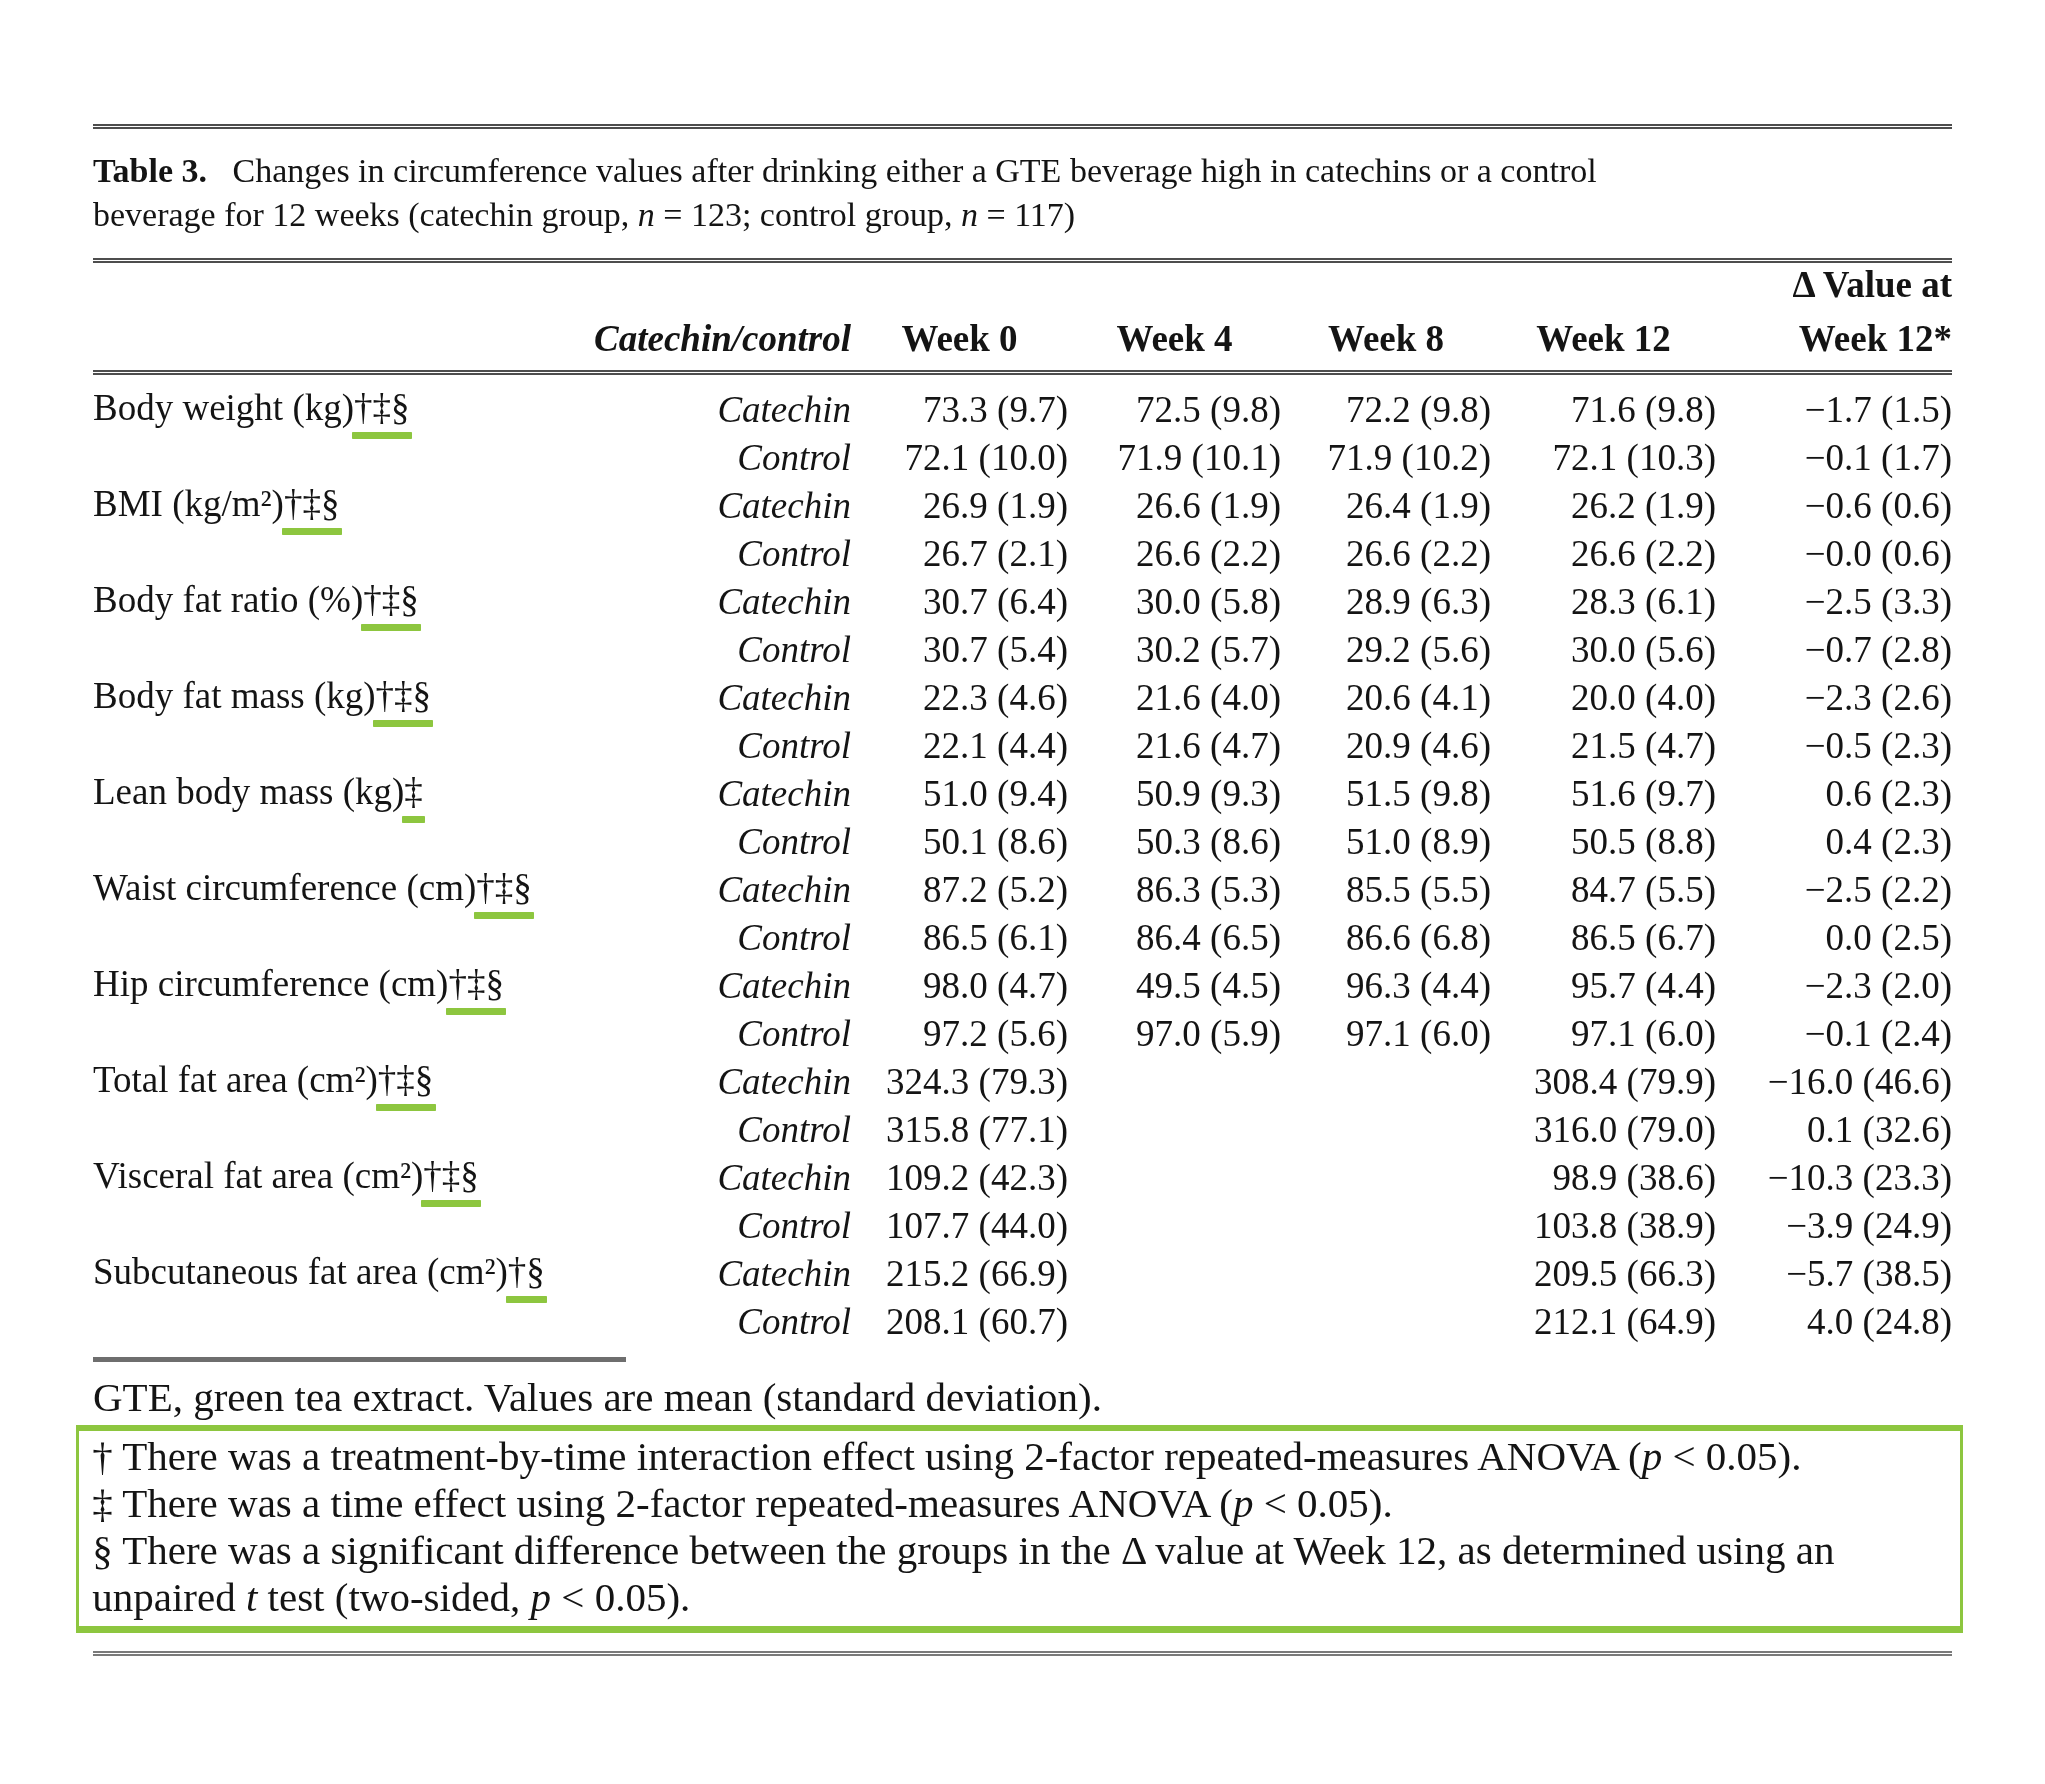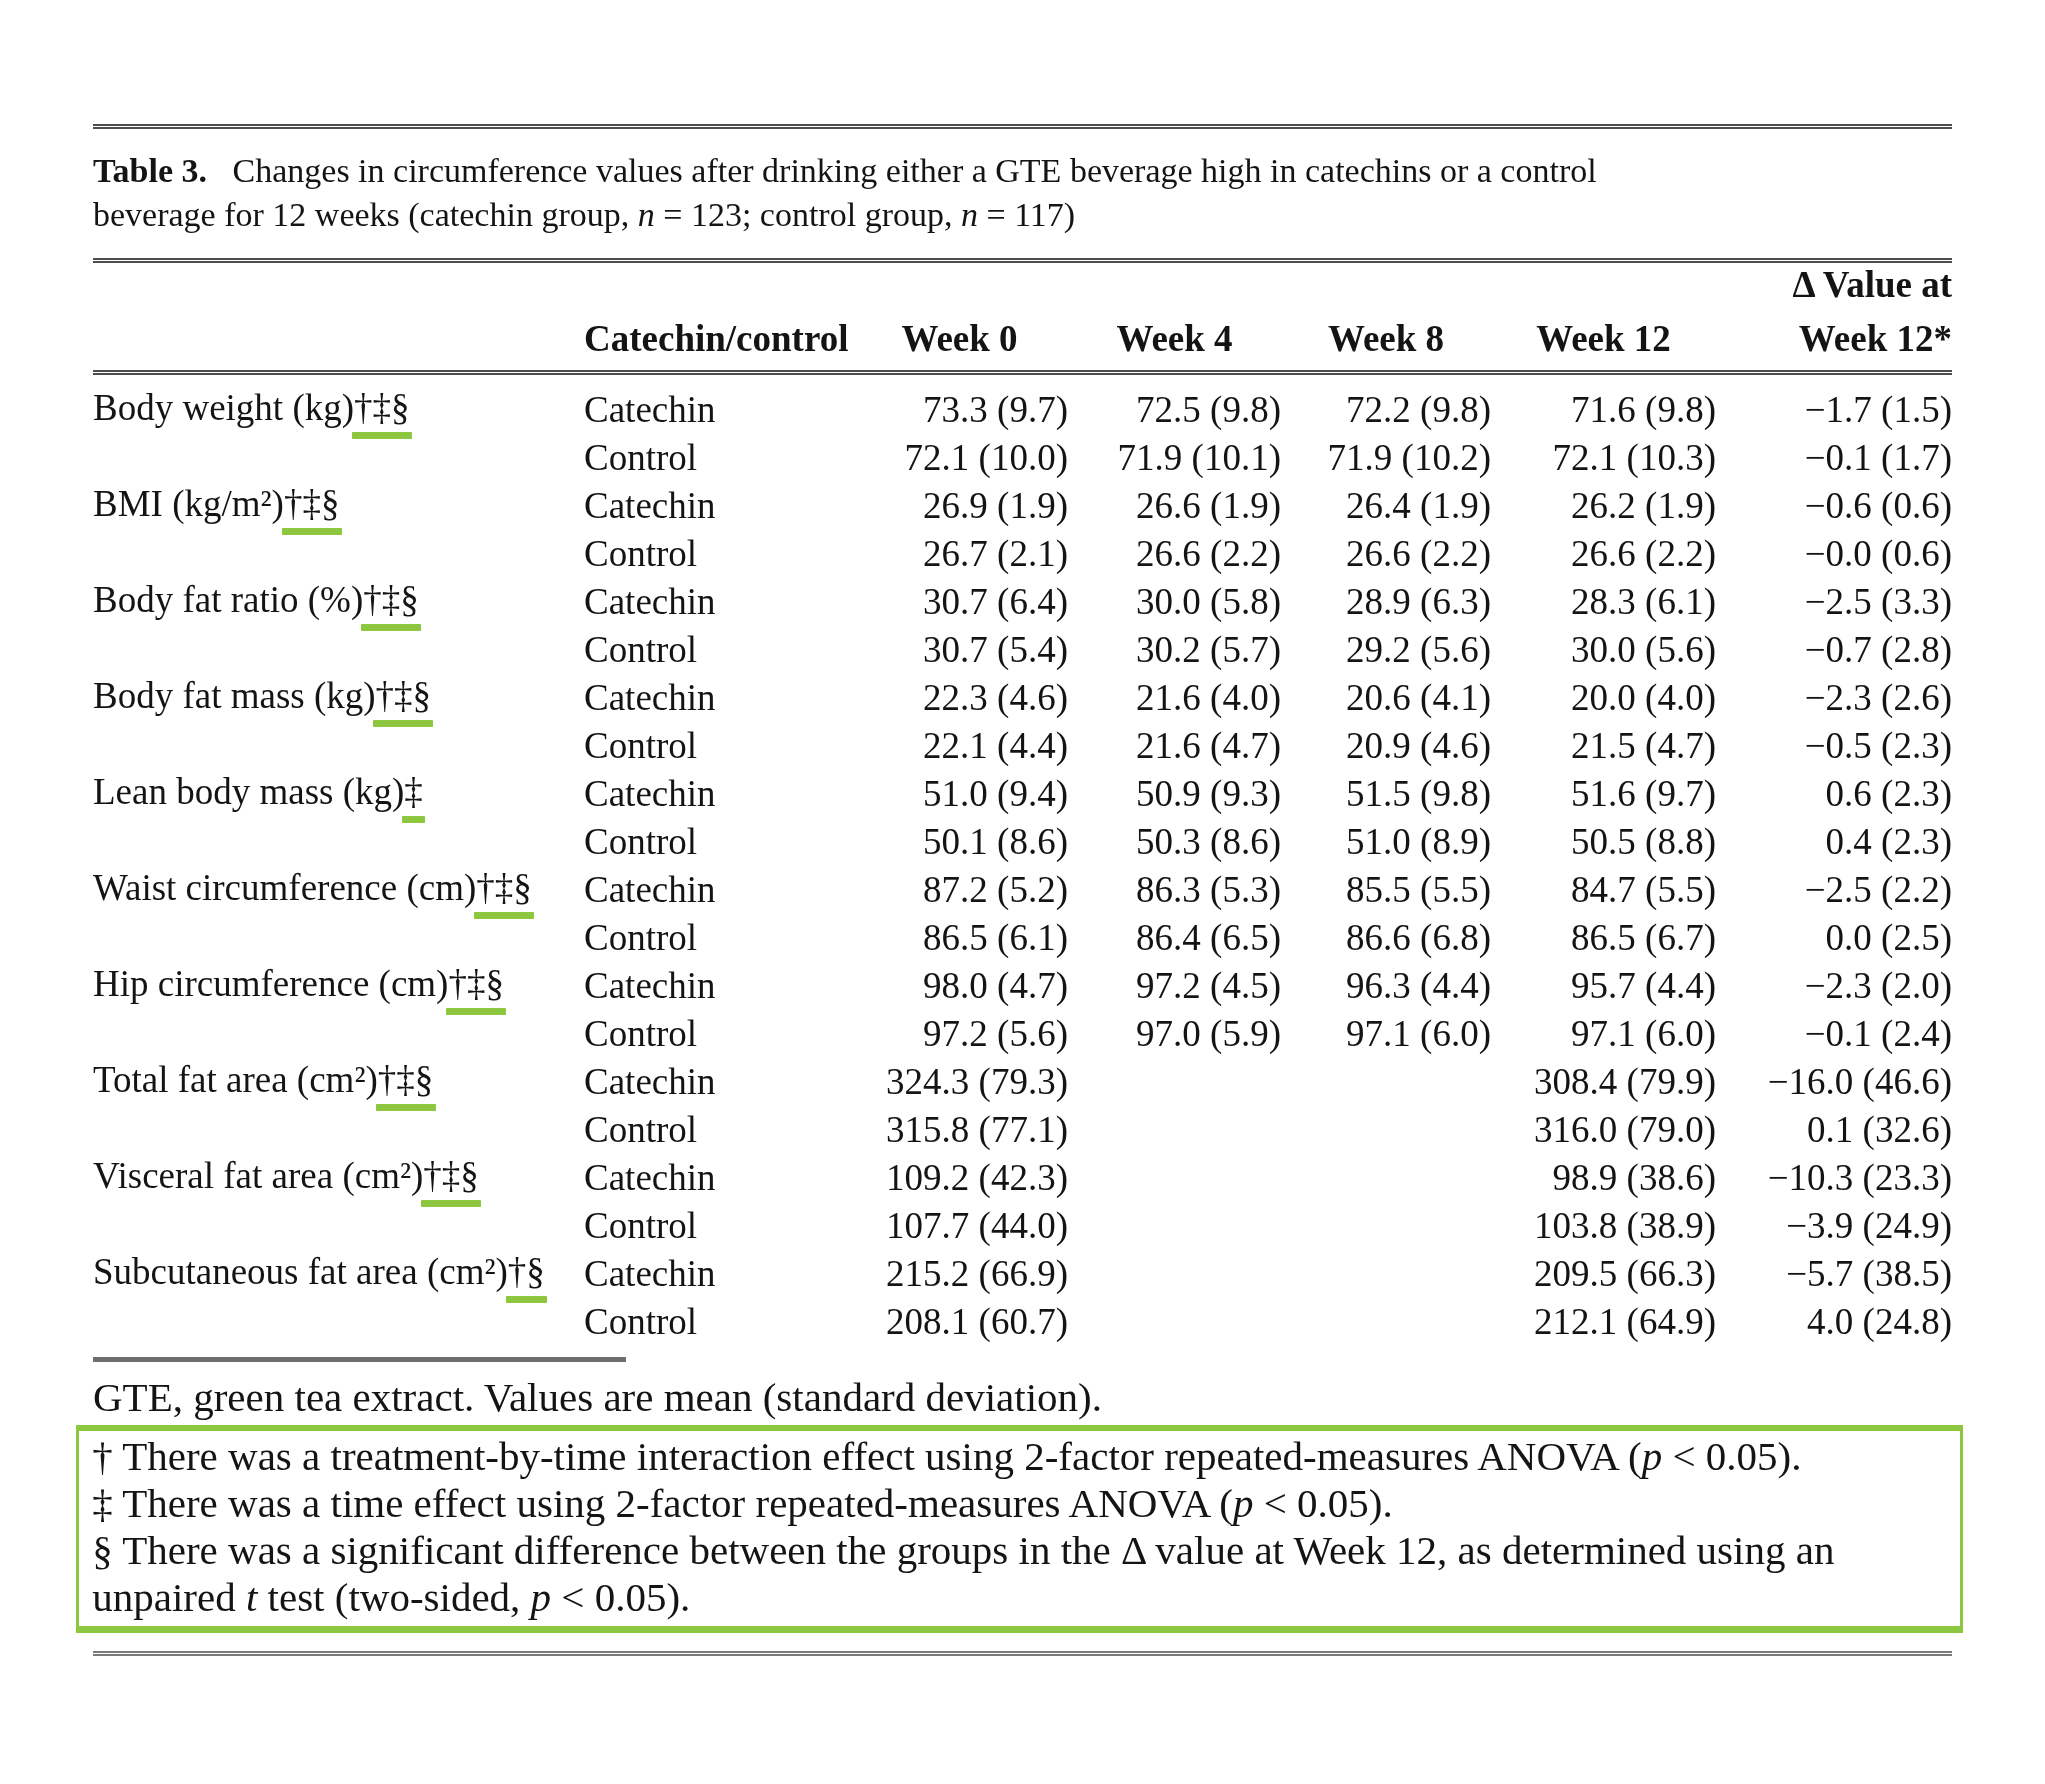--- a/index.html
+++ b/index.html
@@ -22,21 +22,21 @@
   table.anthro {
     border-collapse:collapse; table-layout:fixed; width:1859px;
     font-size:37px;
   }
   table.anthro td { padding:0; overflow:visible; white-space:nowrap; }
 
   thead td { font-weight:bold; }
   tr.head-upper td { height:40px; vertical-align:bottom; }
   tr.head-lower td { height:64px; vertical-align:middle; border-bottom:5.3px double #4d4d4d; }
 
-  td.arm  { text-align:left; }
+  td.arm  { text-align:right;font-style:italic; }
   td.num  { text-align:right; }
   td.c0 { padding-right:5.3px; }
   td.c1 { padding-right:5.3px; }
   td.c2 { padding-right:5.3px; }
   td.c3 { padding-right:5.3px; }
   td.c4 { padding-right:40px; }
   td.dhead { text-align:right; padding-right:44px; }
   td.whead { text-align:center; }
 
   tbody { }
@@ -207,21 +207,21 @@
           <td class="num c0">86.5 (6.1)</td>
           <td class="num c1">86.4 (6.5)</td>
           <td class="num c2">86.6 (6.8)</td>
           <td class="num c3">86.5 (6.7)</td>
           <td class="num c4">0.0 (2.5)</td>
         </tr>
         <tr>
           <td rowspan="2" class="lbl"><span>Hip circumference (cm)</span><span class="sym u">†‡§</span></td>
           <td class="arm">Catechin</td>
           <td class="num c0">98.0 (4.7)</td>
-          <td class="num c1">97.2 (4.5)</td>
+          <td class="num c1">49.5 (4.5)</td>
           <td class="num c2">96.3 (4.4)</td>
           <td class="num c3">95.7 (4.4)</td>
           <td class="num c4">−2.3 (2.0)</td>
         </tr>
         <tr>
           <td class="arm">Control</td>
           <td class="num c0">97.2 (5.6)</td>
           <td class="num c1">97.0 (5.9)</td>
           <td class="num c2">97.1 (6.0)</td>
           <td class="num c3">97.1 (6.0)</td>

